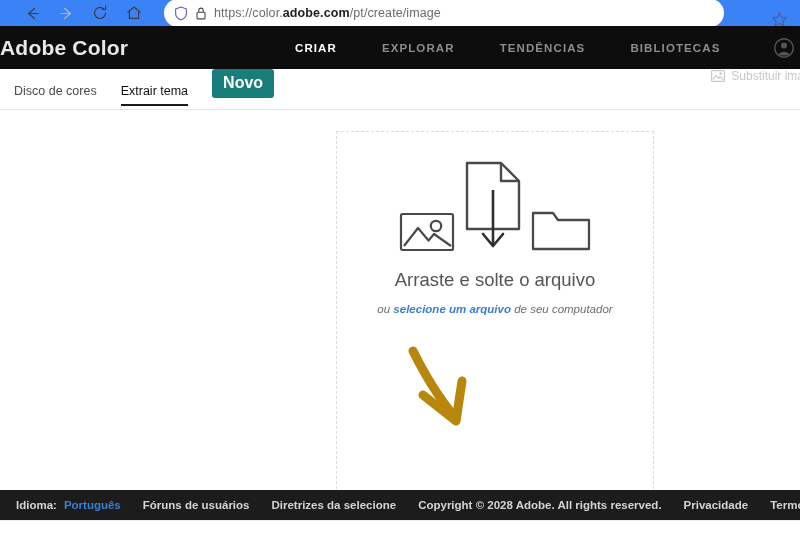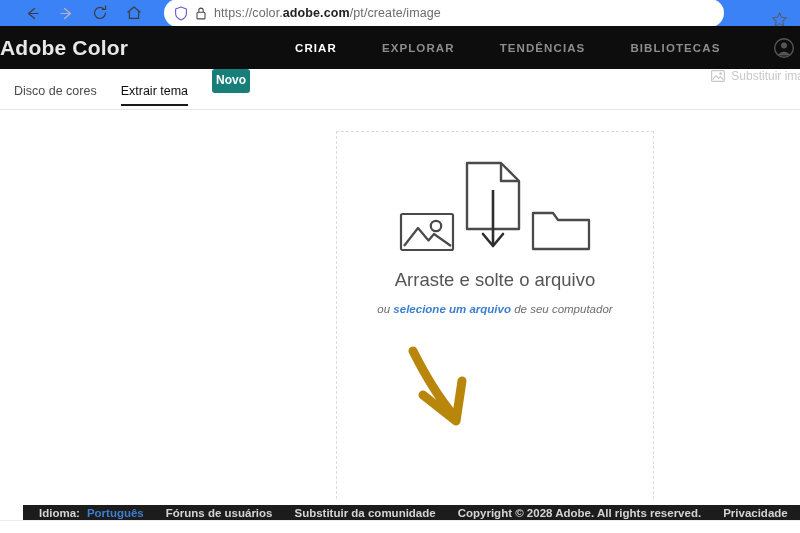--- a/index.html
+++ b/index.html
@@ -115,23 +115,23 @@
   .subnav-item.active::after {
     content: "";
     position: absolute;
     left: 0; right: 0; bottom: 6px;
     height: 2px;
     background: #1a1a1a;
   }
   .badge-new {
     background: #177E79;
     color: #fff;
-    font-size: 12px;
-    font-weight: 700;
-    padding: 4px 4px;
+    font-size: 16px;
+    font-weight: 700;
+    padding: 4px 11px;
     border-radius: 3px;
     line-height: 1.3;
   }
   .replace-img {
     position: absolute;
     right: -4px;
     display: flex;
     align-items: center;
     gap: 6px;
     font-size: 12px;
@@ -198,27 +198,26 @@
     left: 68px;
     top: 213px;
     pointer-events: none;
   }
 
   
   .footer {
     position: absolute;
     left: 0; right: 0;
     bottom: 13px;
-    height: 15px;
+    height: 30px;
     background: #1c1c1c;
     display: flex;
     align-items: center;
     padding-left: 16px;
     gap: 22px;
-    margin-left: 23px;
   }
   .footer span, .footer a {
     font-size: 11.5px;
     color: #d4d4d4;
     font-weight: 700;
     text-decoration: none;
     white-space: nowrap;
   }
   .footer .lang-val { color: #3c7ed0; }
   .lang-wrap { display: flex; gap: 7px; }
@@ -344,19 +343,19 @@
     </svg>
   </div>
 </div>
 
 <div class="footer">
   <div class="lang-wrap">
     <span>Idioma:</span>
     <span class="lang-val">Português</span>
   </div>
   <a href="#">Fóruns de usuários</a>
-  <a href="#">Substituir da comunidade</a>
+  <a href="#">Diretrizes da selecione</a>
   <span>Copyright © 2028 Adobe. All rights reserved.</span>
   <a href="#">Privacidade</a>
   <a href="#">Termos de uso</a>
 
 </div>
 <div class="footer-strip"></div>
 
 </body></html>

